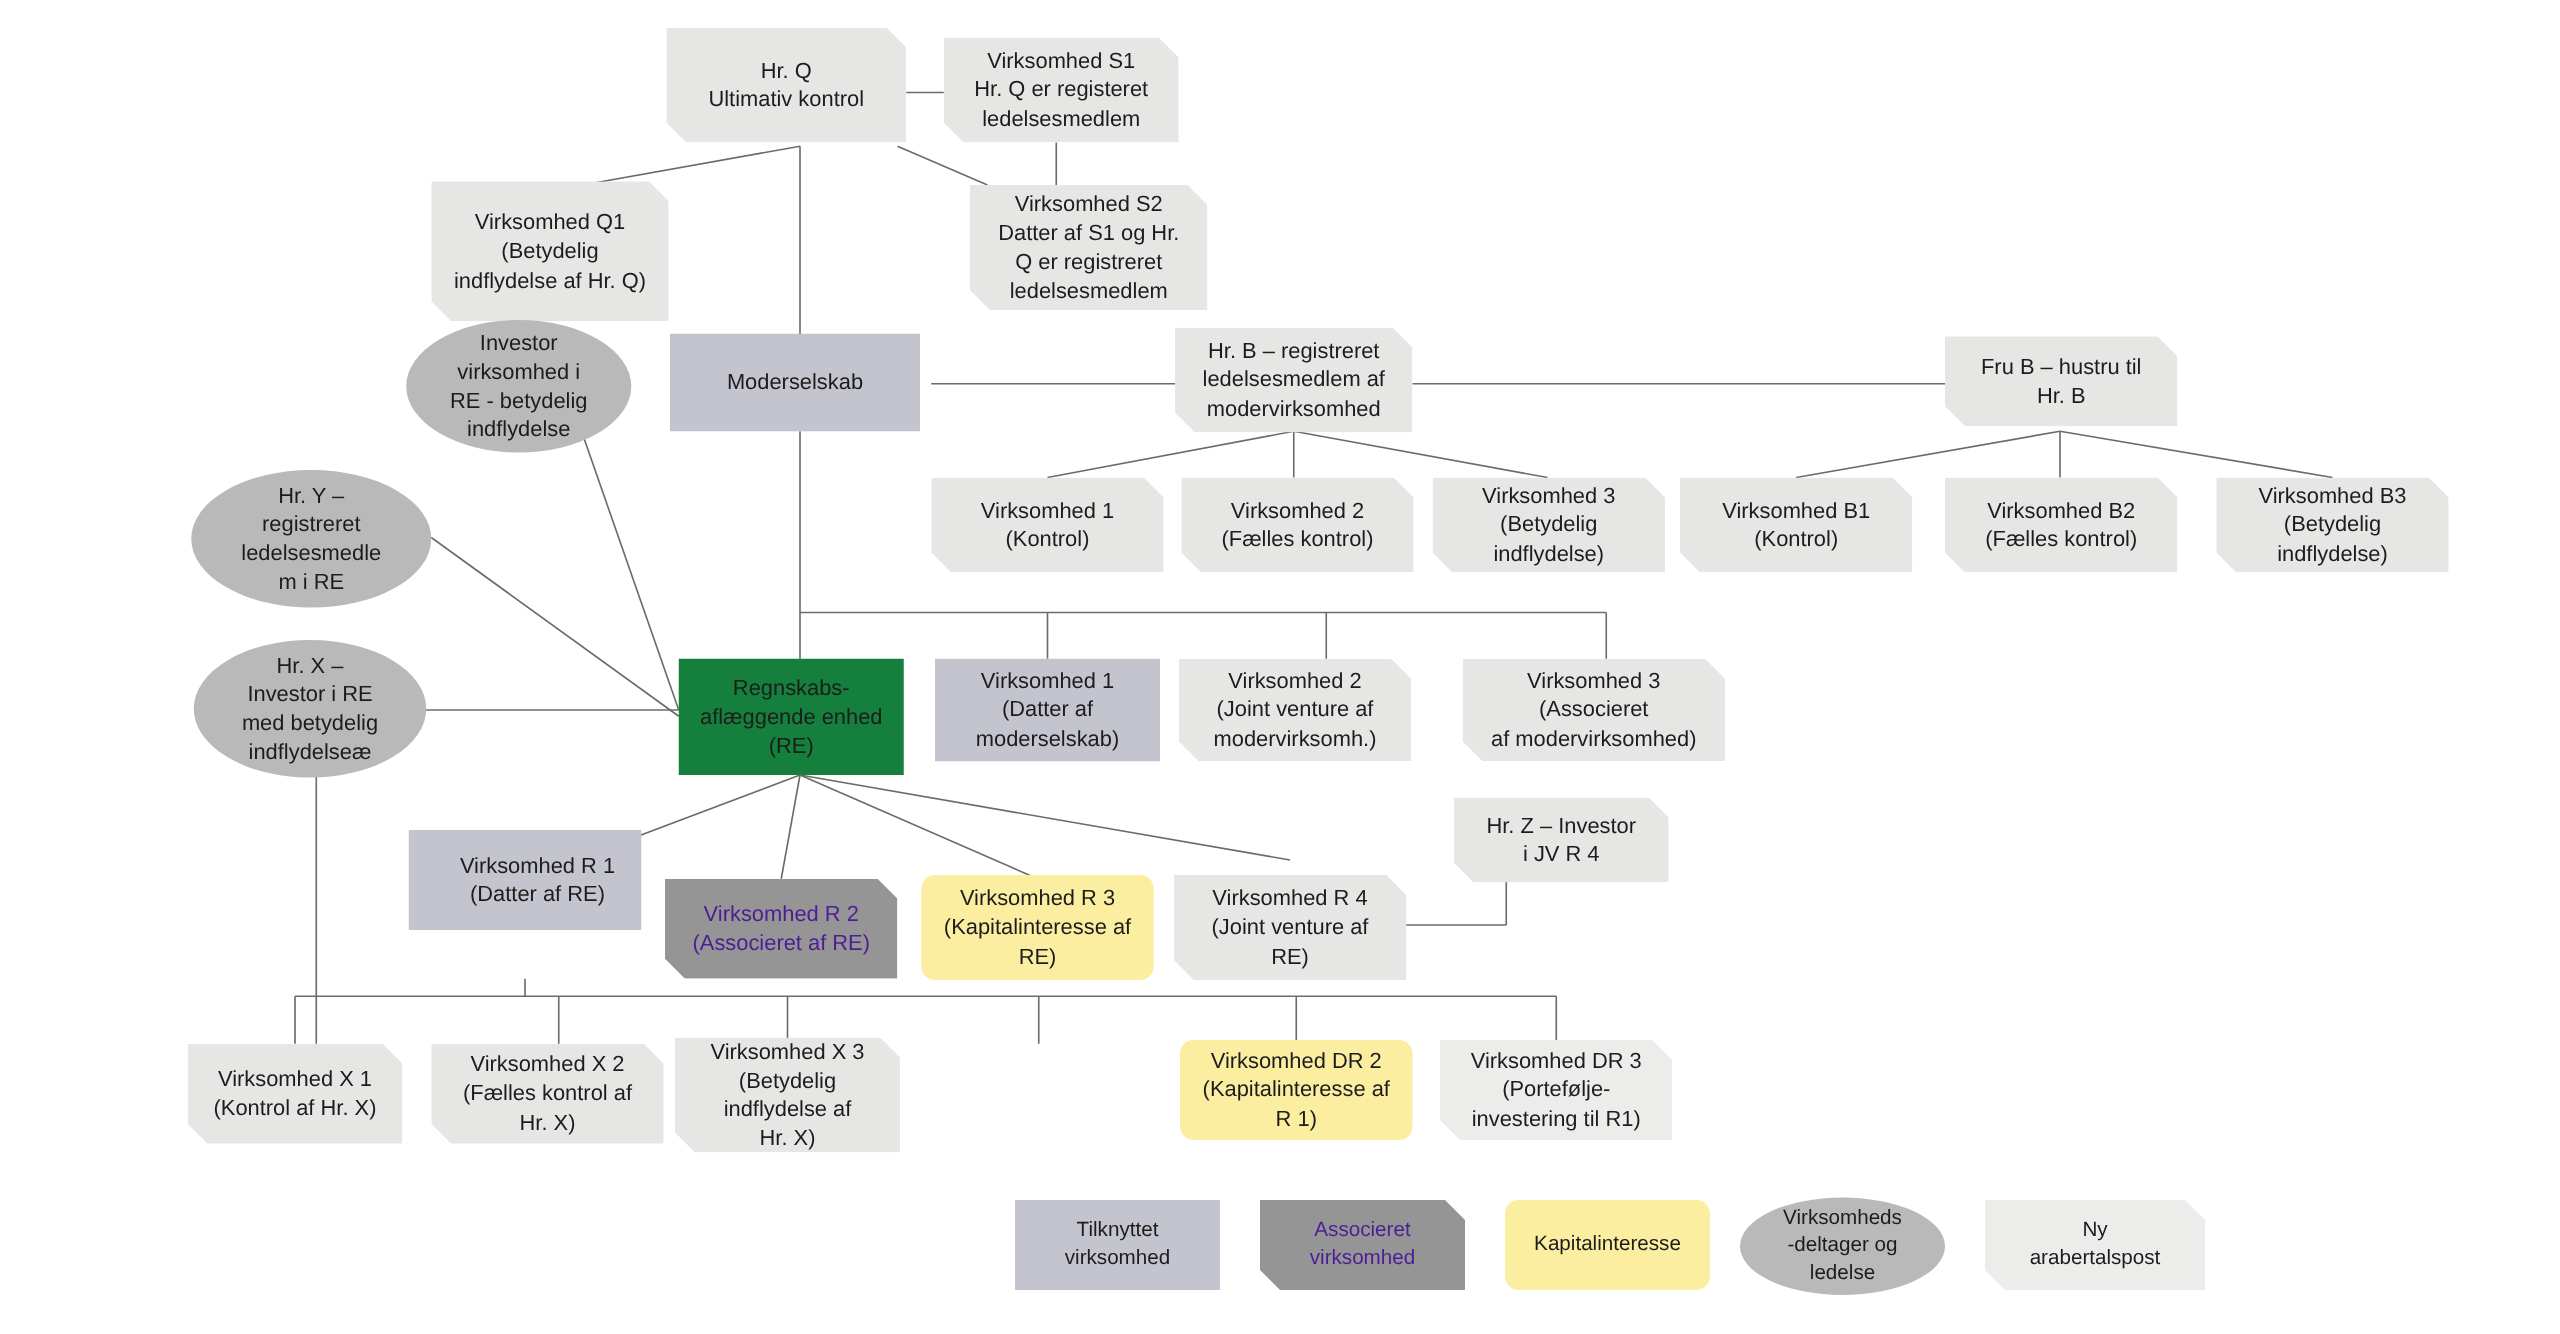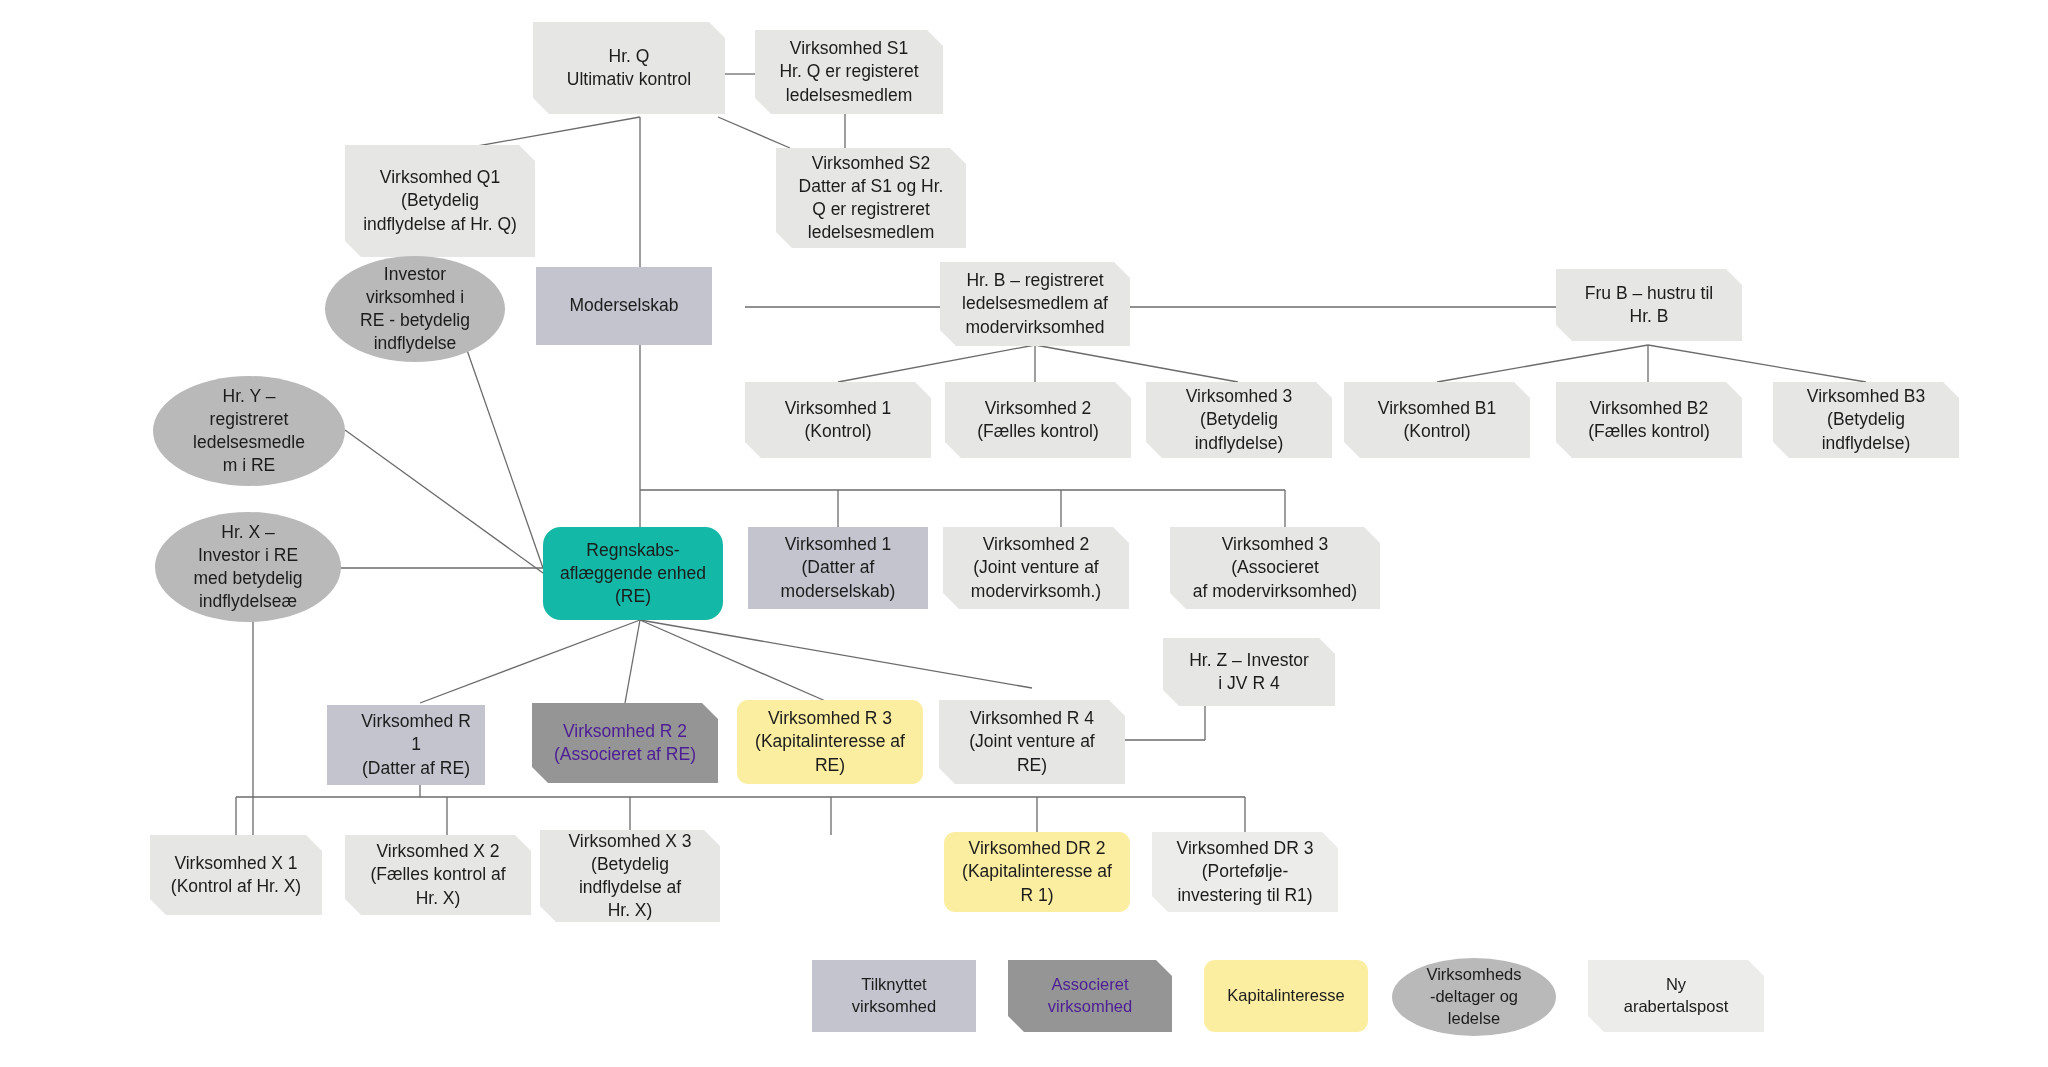--- a/index.html
+++ b/index.html
@@ -38,21 +38,21 @@
     clip-path:polygon(0 0, calc(100% - 16px) 0, 100% 16px, 100% 100%, 16px 100%, 0 calc(100% - 16px));
   }
   .rect{}
   .rounded{border-radius:11px;}
   .ellipse{border-radius:50%;}
   
   .fill-grey   {background:#e6e6e5;}
   .fill-grey2  {background:#ececeb;}
   .fill-lav    {background:#c3c4ce;}
   .fill-dark   {background:#959595;color:#4c1d95;}
-  .fill-yellow {background:#14b8a6;border-radius:18px;}
+  .fill-yellow {background:#15803d;}
   .fill-lyellow{background:#fbeea0;}
   .fill-ell    {background:#b9b9b9;}
   .legend-row .node{font-size:16.5px;}
 </style>
 </head>
 <body>
 
 <div id="canvas">
 
   <svg id="edges" viewBox="0 0 2048 1067" width="2048" height="1067">
@@ -140,21 +140,21 @@
   <div class="node ellipse fill-ell" style="left:153px;top:376px;width:192px;height:110px;">Hr. Y –
 registreret
 ledelsesmedle
 m i RE</div>
 
   <div class="node ellipse fill-ell" style="left:155px;top:512px;width:186px;height:110px;">Hr. X –
 Investor i RE
 med betydelig
 indflydelseæ</div>
 
-  <div class="node rect fill-lav" style="left:536px;top:267px;width:176px;height:78px;">Moderselskab</div>
+  <div class="node rect fill-lav" style="left:536px;top:267px;width:200px;height:78px;">Moderselskab</div>
 
   <div class="node notch fill-grey" style="left:940px;top:262px;width:190px;height:84px;">Hr. B – registreret
 ledelsesmedlem af
 modervirksomhed</div>
 
   <div class="node notch fill-grey" style="left:1556px;top:269px;width:186px;height:72px;">Fru B – hustru til
 Hr. B</div>
 
   <div class="node notch fill-grey" style="left:745px;top:382px;width:186px;height:76px;">Virksomhed 1
 (Kontrol)</div>
@@ -188,21 +188,21 @@
 (Joint venture af
 modervirksomh.)</div>
 
   <div class="node notch fill-grey" style="left:1170px;top:527px;width:210px;height:82px;">Virksomhed 3
 (Associeret
 af modervirksomhed)</div>
 
   <div class="node notch fill-grey" style="left:1163px;top:638px;width:172px;height:68px;">Hr. Z – Investor
 i JV R 4</div>
 
-  <div class="node rect fill-lav" style="left:327px;top:705px;width:158px;height:80px;padding-left:28px;">Virksomhed R 1
+  <div class="node rect fill-lav" style="left:327px;top:664px;width:186px;height:80px;padding-left:28px;">Virksomhed R 1
 (Datter af RE)</div>
 
   <div class="node notch fill-dark" style="left:532px;top:703px;width:186px;height:80px;">Virksomhed R 2
 (Associeret af RE)</div>
 
   <div class="node rounded fill-lyellow" style="left:737px;top:700px;width:186px;height:84px;">Virksomhed R 3
 (Kapitalinteresse af
 RE)</div>
 
   <div class="node notch fill-grey" style="left:939px;top:700px;width:186px;height:84px;">Virksomhed R 4

